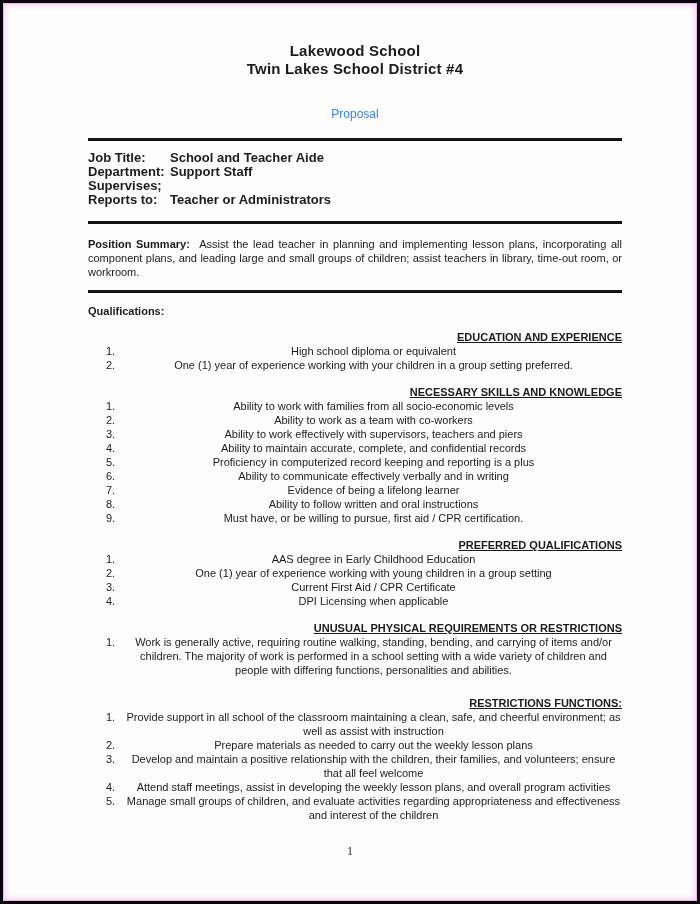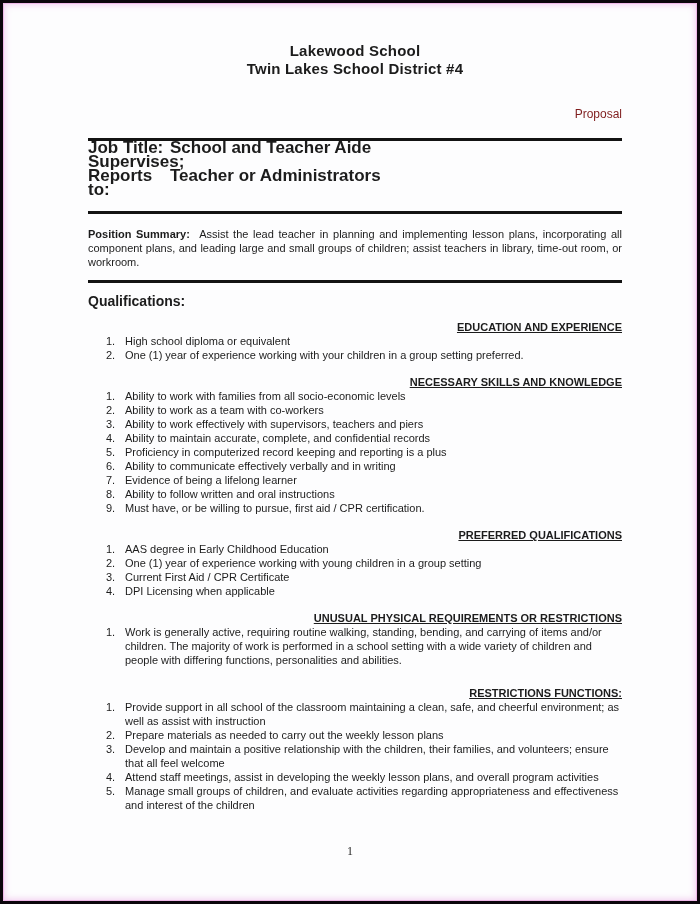--- a/index.html
+++ b/index.html
@@ -26,51 +26,51 @@
 
   .doc-header { text-align: center; }
   .doc-header .h-line {
     font-size: 15px;
     font-weight: bold;
     line-height: 18px;
     letter-spacing: 0.2px;
   }
 
   .doc-type {
-    text-align: right;
+    text-align: center;
     font-size: 12px;
     margin-top: 29px;
-    color: #7f1d1d;
+    color: #3b82f6;
   }
 
   .rule {
     border: none;
     border-top: 3px solid #131313;
     margin: 0;
   }
   .rule-1 { margin-top: 17px; }
   .rule-2 { margin-top: 14px; }
   .rule-3 { margin-top: 10px; }
 
-  .job-block { font-size: 17px; line-height: 14px; }
+  .job-block { margin-top: 10px; font-size: 13px; line-height: 14px; }
   .job-row { display: flex; }
   .job-label { font-weight: bold; width: 82px; flex: 0 0 82px; }
   .job-value { flex: 1; font-weight: bold; }
 
   .summary {
     margin-top: 13px;
     font-size: 11px;
     line-height: 14px;
     text-align: justify;
   }
   .summary .inline-label { font-weight: bold; }
 
   .qualifications {
     margin-top: 11px;
-    font-size: 14px;
+    font-size: 11px;
     line-height: 14px;
     font-weight: bold;
   }
 
   .sec { margin-top: 13px; }
   .sec-first { margin-top: 12px; }
   .sec-gap-lg { margin-top: 19px; }
   .sec-title {
     margin: 0;
     font-size: 11px;
@@ -82,21 +82,21 @@
   .li {
     display: flex;
     font-size: 11px;
     line-height: 14px;
   }
   .li .num {
     flex: 0 0 19px;
     margin-left: 18px;
     text-align: left;
   }
-  .li .txt { flex: 1; padding-right: 0; }
+  .li .txt { flex: 1; padding-right: 0; text-align: center; }
 
   .page-number {
     position: absolute;
     left: 0;
     right: 0;
     bottom: 42px;
     text-align: center;
     font-size: 12px;
     font-family: "Liberation Serif", serif;
     color: #2a2a2a;
@@ -116,20 +116,24 @@
     <div class="doc-type">Proposal</div>
 
     <hr class="rule rule-1">
 
     <div class="job-block">
       <div class="job-row">
         <span class="job-label">Job Title:</span>
         <span class="job-value">School and Teacher Aide</span>
       </div>
       <div class="job-row">
+        <span class="job-label">Department:</span>
+        <span class="job-value">Support Staff</span>
+      </div>
+      <div class="job-row">
         <span class="job-label">Supervises;</span>
         <span class="job-value"></span>
       </div>
       <div class="job-row">
         <span class="job-label">Reports to:</span>
         <span class="job-value">Teacher or Administrators</span>
       </div>
     </div>
 
     <hr class="rule rule-2">

